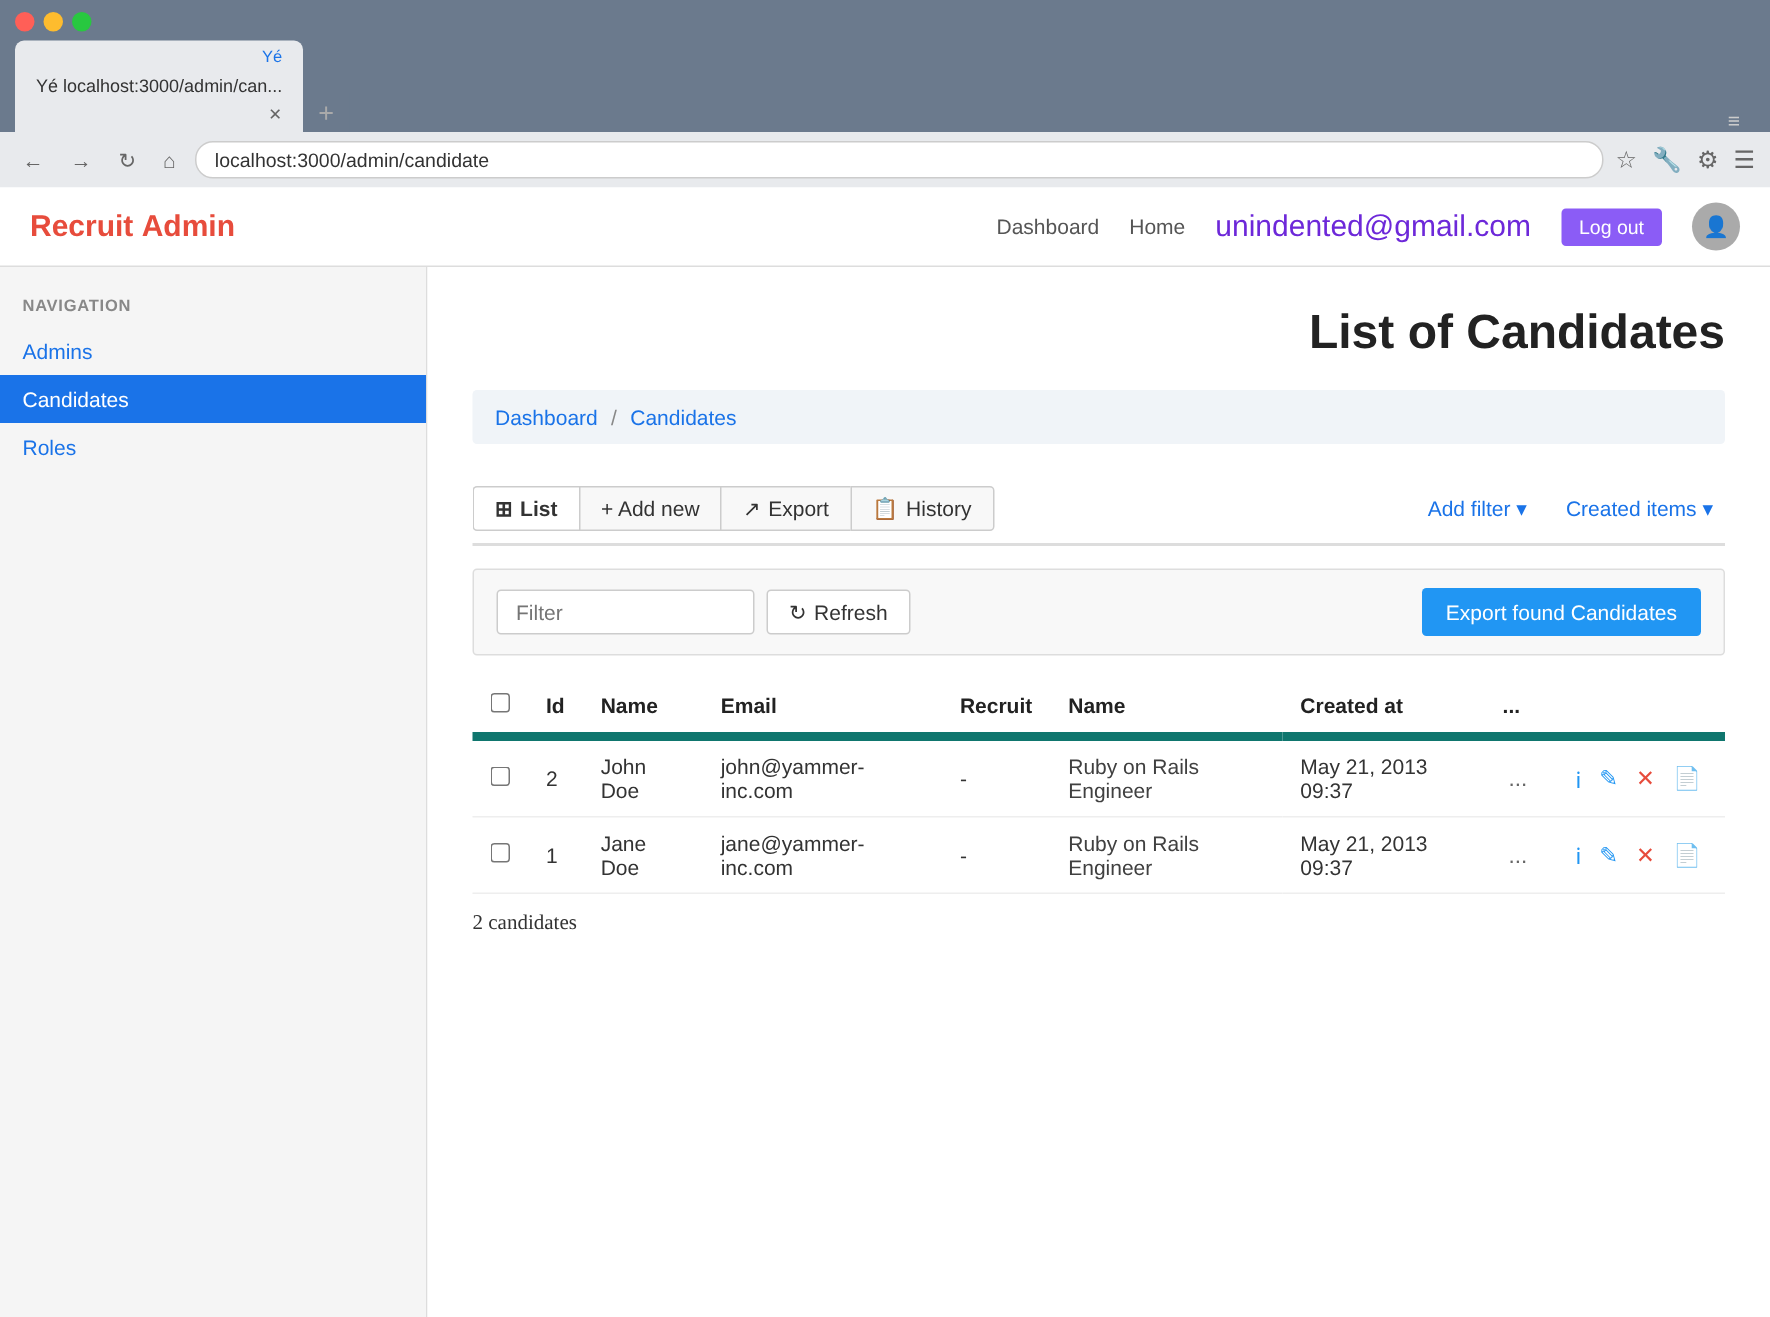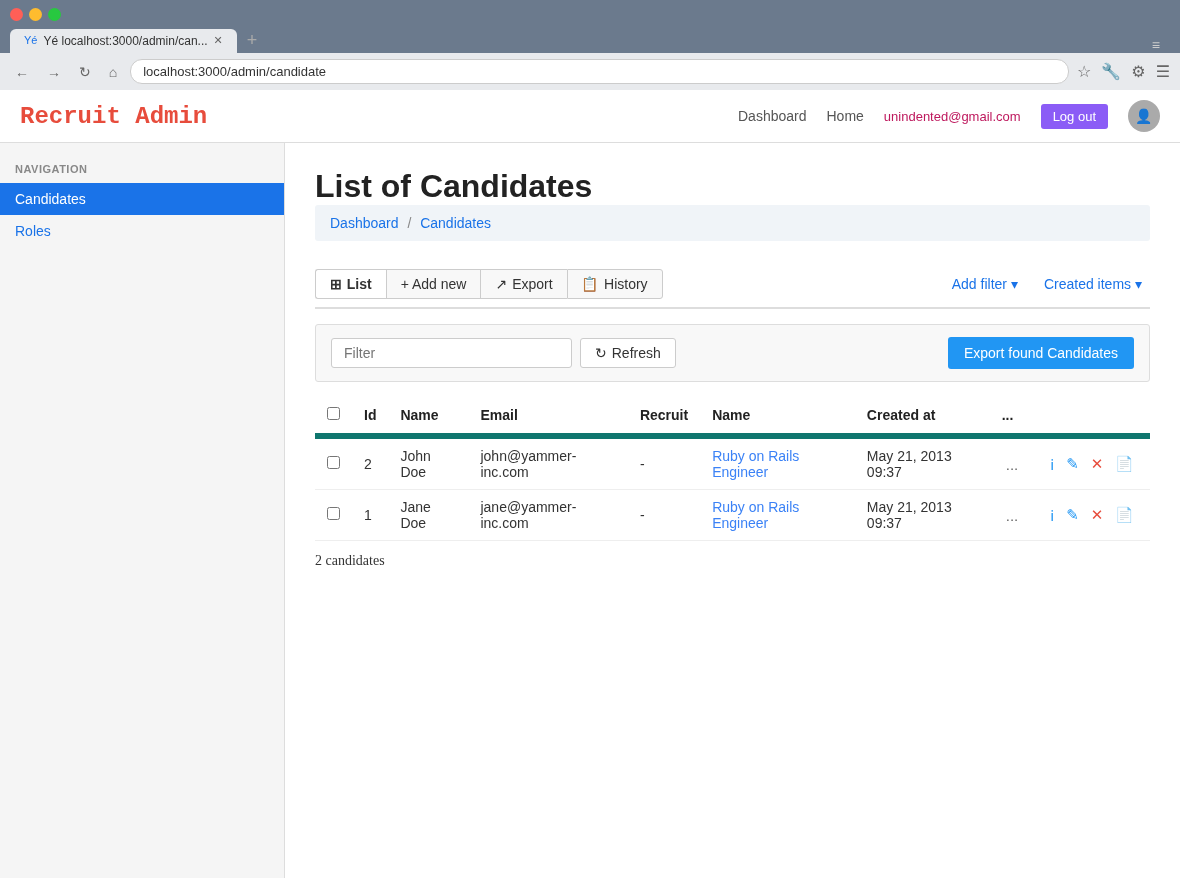--- a/index.html
+++ b/index.html
@@ -21,22 +21,23 @@
     .traffic-green { background: #28c840; }
     .browser-tab-bar {
       display: flex; align-items: flex-end; gap: 2px;
     }
     .browser-tab {
       background: #c8d0da;
       border-radius: 6px 6px 0 0;
       padding: 5px 14px;
       font-size: 12px;
       color: #333;
-      display: flex; align-items: flex-start; gap: 6px;
+      display: flex; align-items: flex-end; gap: 6px;
       min-width: 160px;
+      flex-direction: column;
     }
     .browser-tab.active {
       background: #e8eaed;
     }
     .tab-favicon { font-size: 11px; color: #1a73e8; }
     .tab-close { margin-left: auto; color: #666; cursor: pointer; font-size: 11px; }
     .browser-tab-new {
       background: transparent; border: none; color: #aaa; font-size: 18px;
       padding: 2px 8px; cursor: pointer;
     }
@@ -64,25 +65,25 @@
     .toolbar-icons { display: flex; gap: 10px; align-items: center; }
     .toolbar-icon { color: #666; font-size: 16px; cursor: pointer; }
 
     
     .app-header {
       background: #fff;
       border-bottom: 1px solid #ddd;
       padding: 10px 20px;
       display: flex; align-items: center; justify-content: space-between;
     }
-    .app-logo { font-size: 24px; color: #333; font-family: Liberation Mono, monospace; }
+    .app-logo { font-size: 20px; color: #333; }
     .app-logo span { color: #e74c3c; font-weight: bold; }
     .header-nav { display: flex; align-items: center; gap: 20px; }
     .header-nav a { color: #555; text-decoration: none; font-size: 14px; }
-    .header-email { color: #be185d; font-size: 13px; }
+    .header-email { color: #6d28d9; font-size: 20px; }
     .logout-btn {
       background: #8b5cf6; color: #fff; border: none;
       padding: 5px 12px; border-radius: 3px; cursor: pointer; font-size: 13px;
     }
     .user-avatar {
       width: 32px; height: 32px; border-radius: 50%;
       background: #aaa;
       display: flex; align-items: center; justify-content: center;
       color: #fff; font-size: 14px;
     }
@@ -112,20 +113,22 @@
     .sidebar-item.active {
       background: #1a73e8; color: #fff;
     }
 
     
     .content-area { flex: 1; padding: 25px 30px; background: #fff; }
 
     
     .page-title {
       font-size: 32px; font-weight: bold; color: #222;
+      margin-bottom: 20px;
+      text-align: right;
     }
 
     
     .breadcrumb-bar {
       background: #f0f4f8;
       padding: 10px 15px;
       border-radius: 3px;
       margin-bottom: 20px;
       font-size: 14px;
     }
@@ -165,21 +168,21 @@
       background: #f8f8f8;
       border: 1px solid #ddd;
       border-radius: 3px;
       padding: 12px 15px;
       display: flex; align-items: center; justify-content: space-between;
       margin-bottom: 15px;
     }
     .filter-input {
       border: 1px solid #ccc; border-radius: 3px;
       padding: 6px 12px; font-size: 14px;
-      width: 241px; color: #999;
+      width: 172px; color: #999;
     }
     .refresh-btn {
       background: #fff; border: 1px solid #ccc;
       border-radius: 3px; padding: 6px 14px;
       cursor: pointer; font-size: 14px; color: #333;
       display: flex; align-items: center; gap: 5px; margin-left: 8px;
     }
     .export-candidates-btn {
       background: #2196f3; color: #fff;
       border: none; border-radius: 3px;
@@ -192,21 +195,21 @@
     }
     .candidates-table th {
       text-align: left; padding: 10px 12px;
       font-weight: bold; color: #222; font-size: 14px;
       border-bottom: 6px solid #0f766e;
     }
     .candidates-table td {
       padding: 9px 12px; border-bottom: 1px solid #eee;
       font-size: 14px; color: #333;
     }
-    .role-link { color: #3b82f6; text-decoration: none; }
+    .role-link { color: #404040; text-decoration: none; }
     .action-icons { display: flex; gap: 4px; align-items: center; }
     .action-icon-btn {
       background: none; border: none; cursor: pointer;
       font-size: 15px; padding: 2px 4px;
     }
     .icon-info { color: #2196f3; }
     .icon-edit { color: #2196f3; }
     .icon-delete { color: #e74c3c; }
     .icon-notes { color: #2196f3; }
     .icon-dots { color: #666; }
@@ -264,20 +267,21 @@
     <span class="header-email">unindented@gmail.com</span>
     <button class="logout-btn">Log out</button>
     <div class="user-avatar">👤</div>
   </div>
 </div>
 
 <div class="main-layout">
 
   <div class="sidebar">
     <div class="sidebar-nav-label">NAVIGATION</div>
+    <a class="sidebar-item" href="#">Admins</a>
     <a class="sidebar-item active" href="#">Candidates</a>
     <a class="sidebar-item" href="#">Roles</a>
   </div>
 
   <div class="content-area">
 
     <h1 class="page-title">List of Candidates</h1>
 
     <div class="breadcrumb-bar">
       <a href="#">Dashboard</a>

